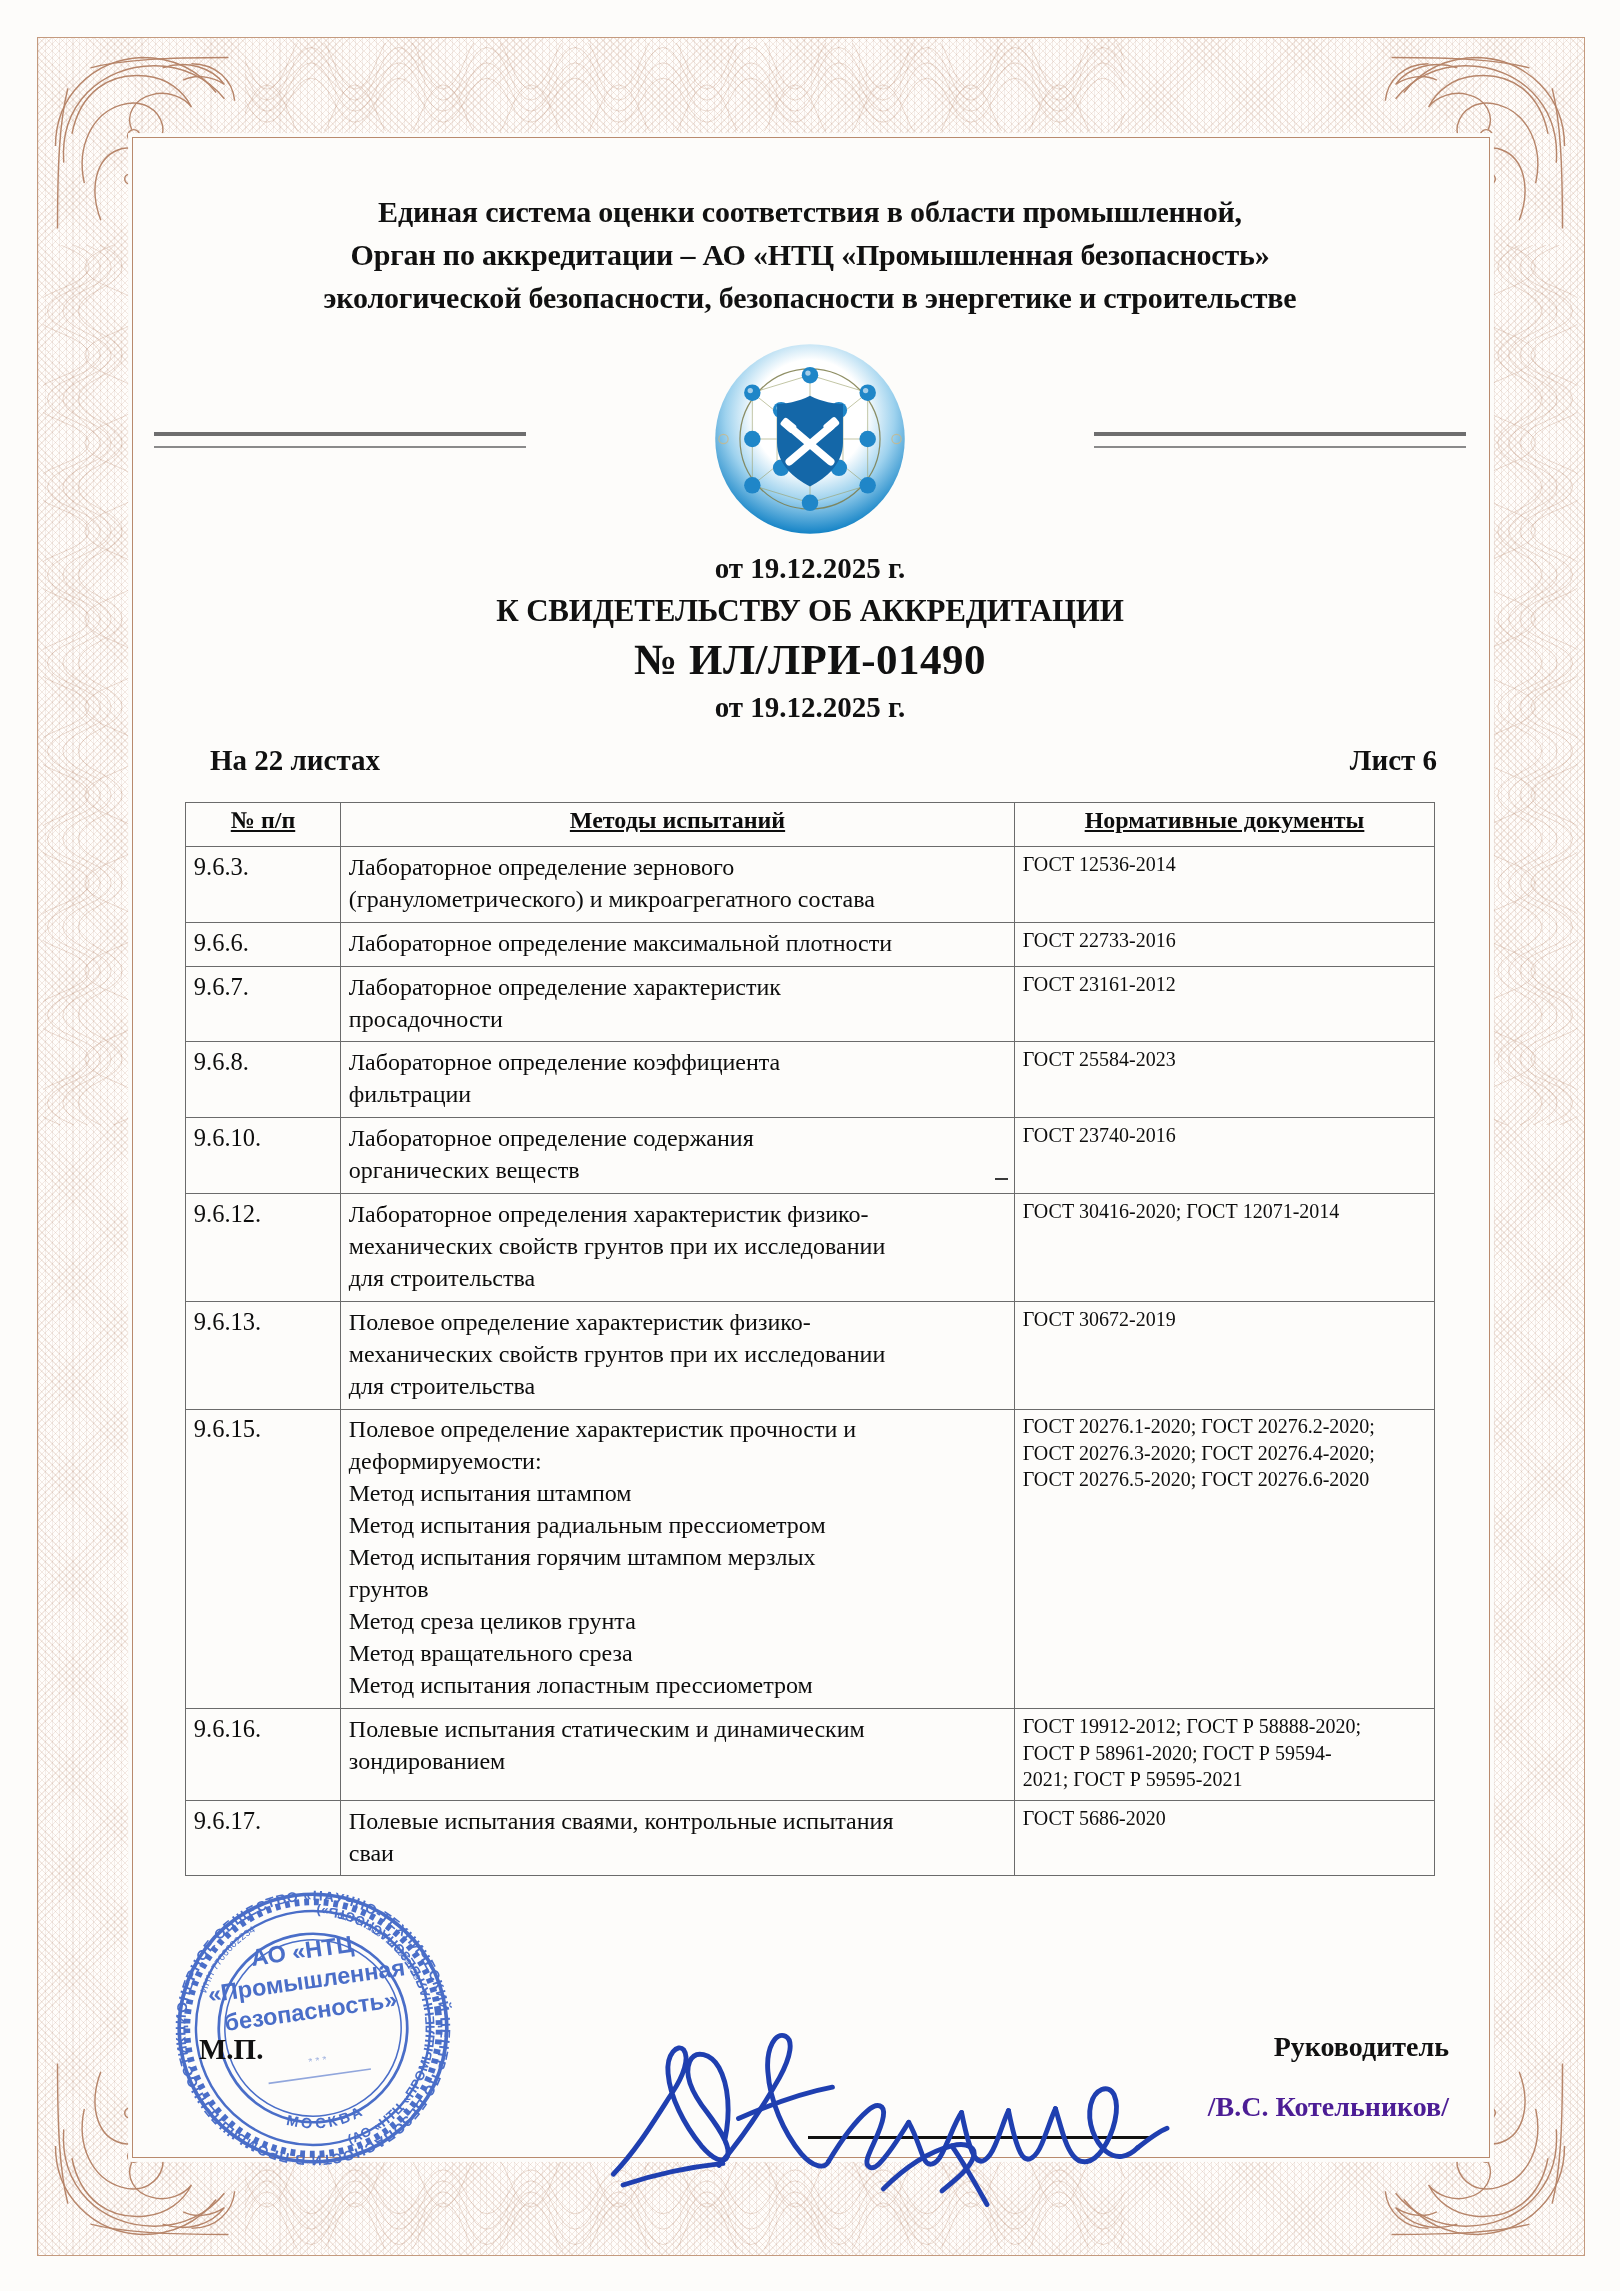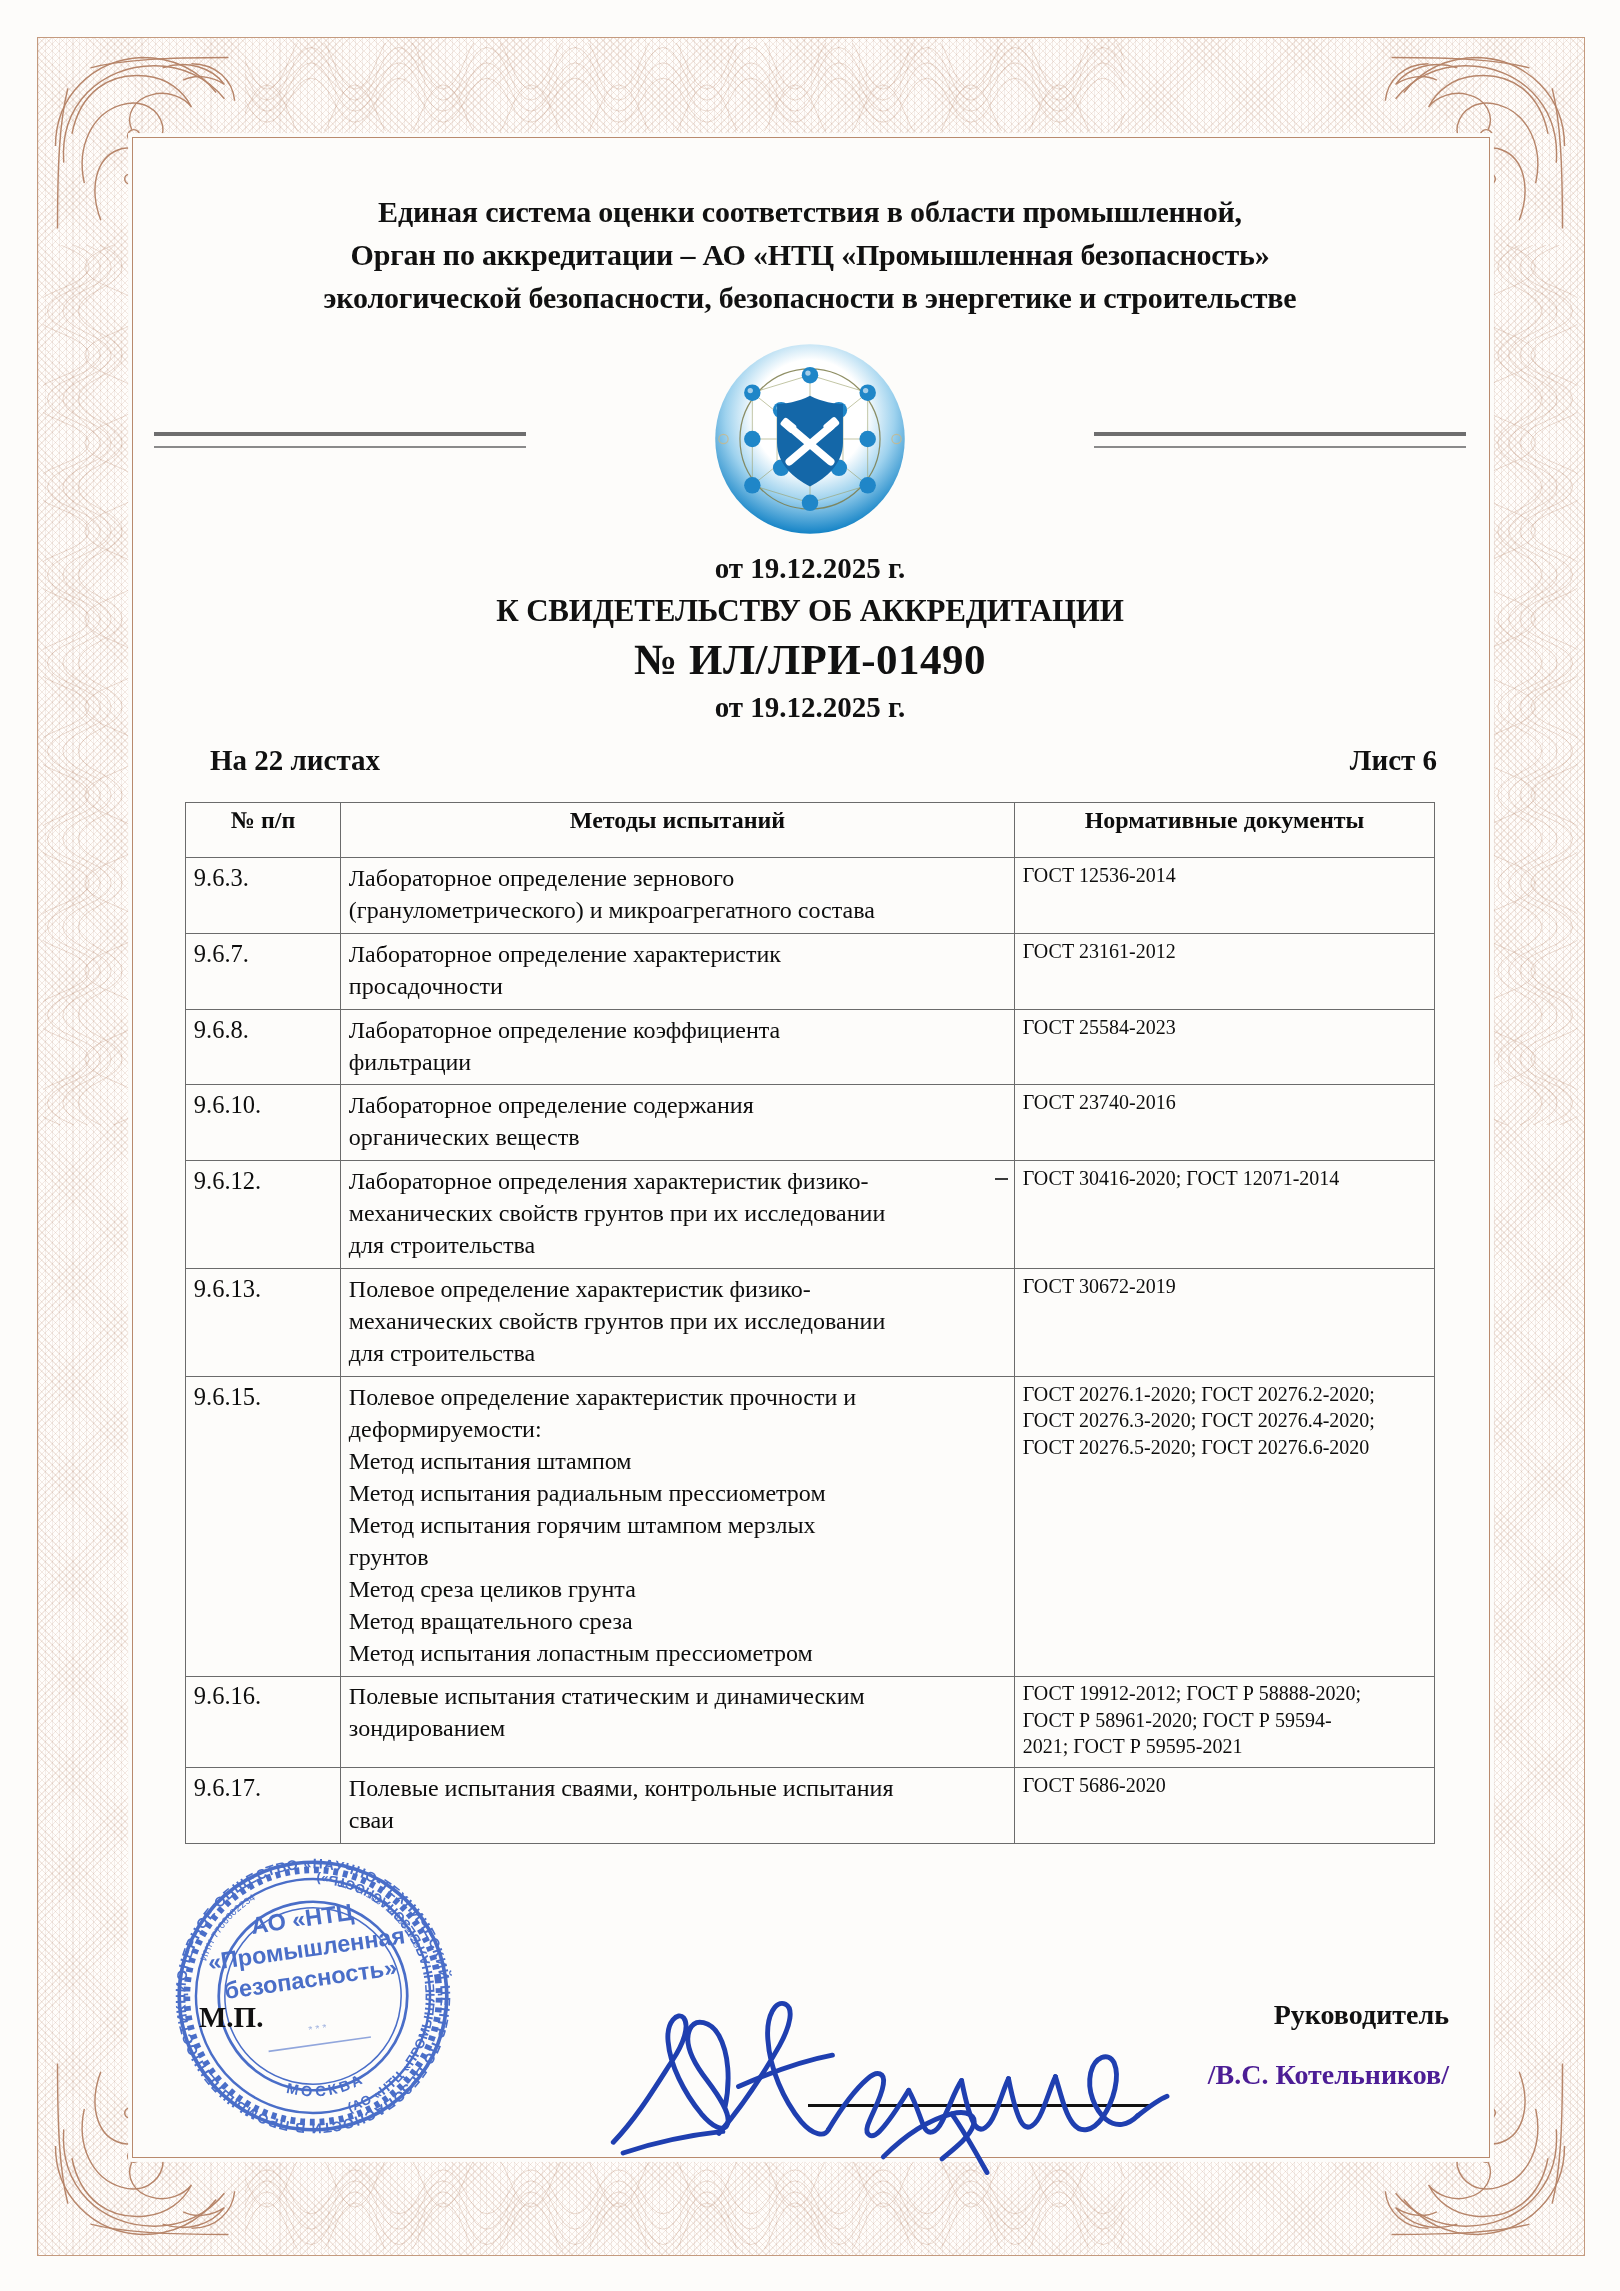--- a/index.html
+++ b/index.html
@@ -134,21 +134,22 @@
     border: 1px solid #6b6b6b;
     vertical-align: top;
     padding: 3.9px 7.8px 6.9px 7.8px;
   }
   table.methods th {
     text-align: center;
     font-weight: bold;
     font-size: 24px;
     line-height: 29px;
     padding-top: 2.9px;
-    padding-bottom: 22px;
+    padding-bottom: 11px;
+    text-decoration: underline;
   }
   col.c-num  { width: 155px; }
   col.c-meth { width: 674px; }
   col.c-doc  { width: 420px; }
 
   td.num  { font-size: 24.5px; line-height: 32px; padding-left: 11.8px; }
   td.meth { font-size: 24px; line-height: 32px; }
   td.doc  { font-size: 20px; line-height: 26.5px; padding-top: 5.9px; }
   td.meth .ln { display: block; white-space: pre-wrap; }
   td.doc  .ln { display: block; }
@@ -413,20 +414,29 @@
       </thead>
       <tbody>
           <tr>
             <td class="num">9.6.3.</td>
             <td class="meth">
               <span class="ln">Лабораторное определение зернового</span>
               <span class="ln">(гранулометрического) и микроагрегатного состава</span>
             </td>
             <td class="doc">
               <span class="ln">ГОСТ 12536-2014</span>
+            </td>
+          </tr>
+          <tr>
+            <td class="num">9.6.6.</td>
+            <td class="meth">
+              <span class="ln">Лабораторное определение максимальной плотности</span>
+            </td>
+            <td class="doc">
+              <span class="ln">ГОСТ 22733-2016</span>
             </td>
           </tr>
           <tr>
             <td class="num">9.6.7.</td>
             <td class="meth">
               <span class="ln">Лабораторное определение характеристик</span>
               <span class="ln">просадочности</span>
             </td>
             <td class="doc">
               <span class="ln">ГОСТ 23161-2012</span>

